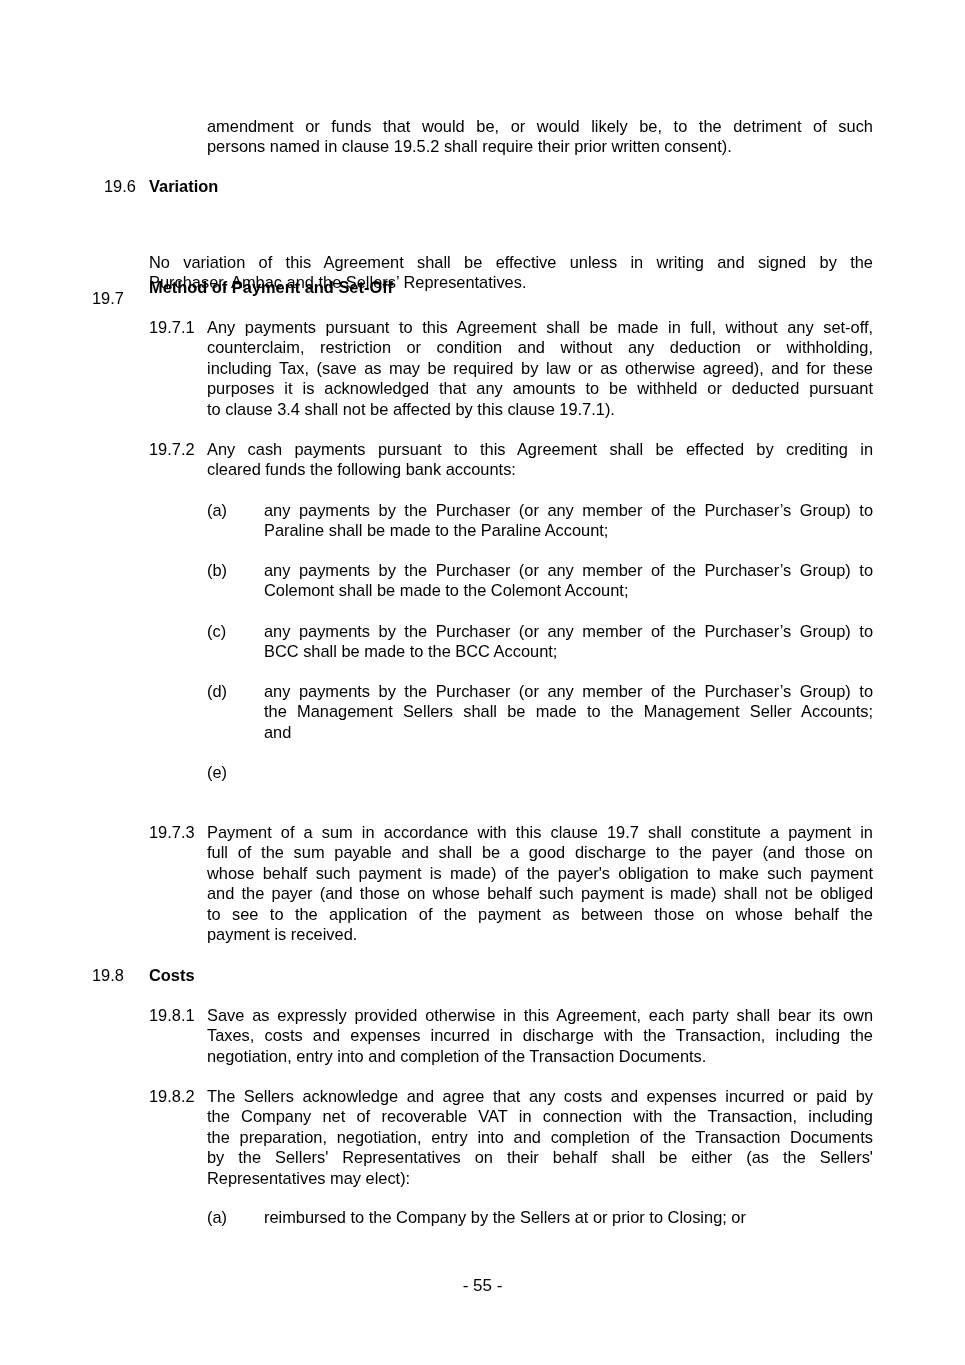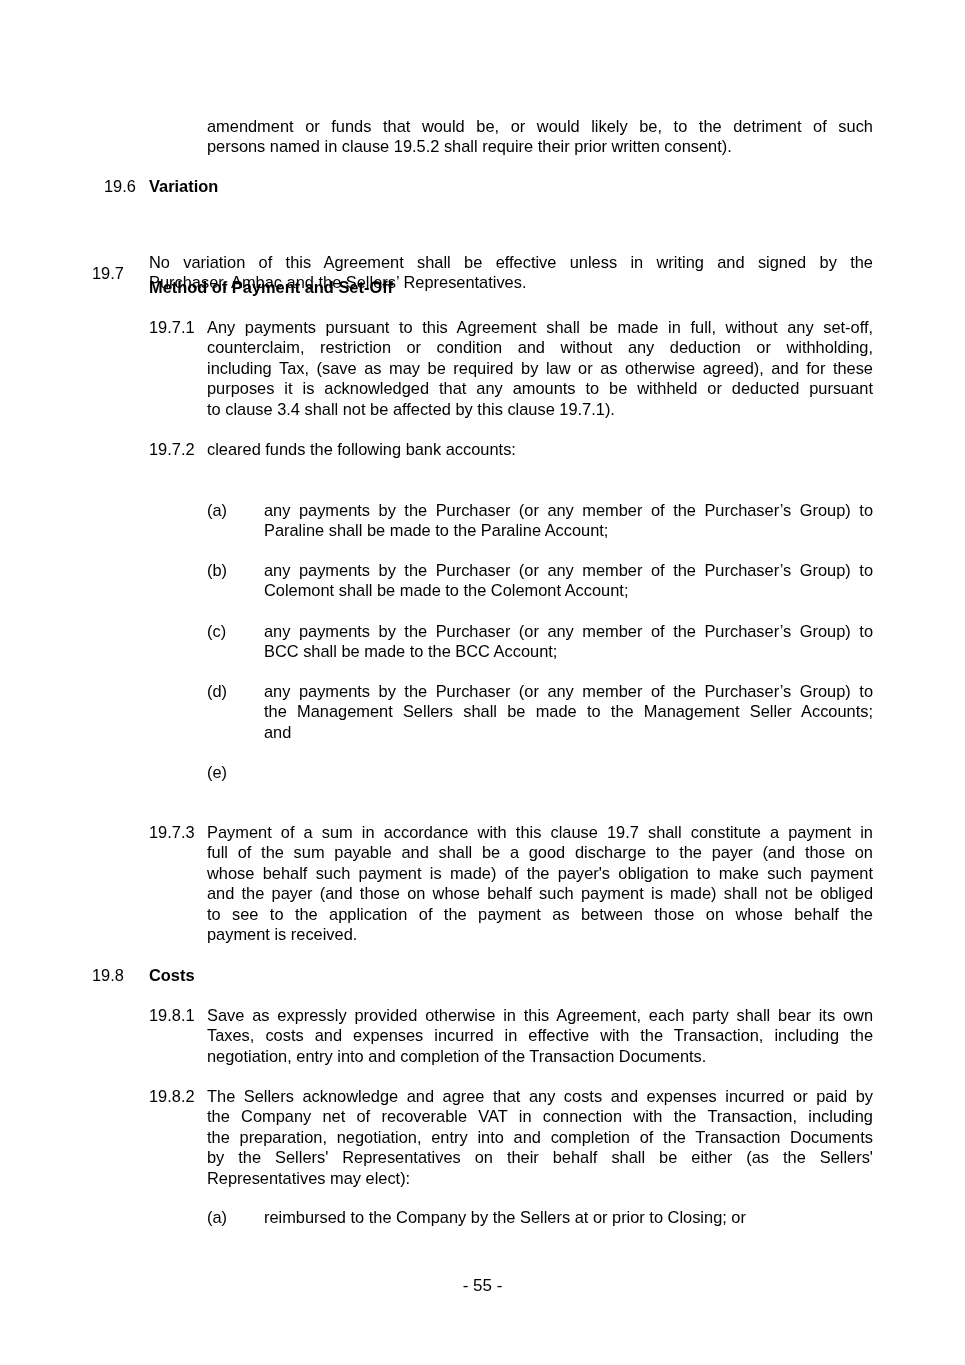--- a/index.html
+++ b/index.html
@@ -27,34 +27,35 @@
     <span class="line">persons named in clause 19.5.2 shall require their prior written consent).</span>
   </div>
 
   <div class="num" style="left:104px; top:176px;text-align:right;">19.6</div>
   <div class="num bold" style="left:149px; top:176px;">Variation</div>
   <div class="blk" style="left:149px; top:216px; width:724px;margin-top:36px;">
     <span class="jline">No variation of this Agreement shall be effective unless in writing and signed by the</span>
     <span class="line">Purchaser, Ambac and the Sellers’ Representatives.</span>
   </div>
 
-  <div class="num" style="left:92px; top:263px;text-align:right;">19.7</div>
+  <div class="num" style="left:92px; top:288px;text-align:right;">19.7</div>
   <div class="num bold" style="left:149px; top:277px;">Method of Payment and Set-Off</div>
 
   <div class="num" style="left:149px; top:317px;">19.7.1</div>
   <div class="blk" style="left:207px; top:317px; width:666px;">
     <span class="jline">Any payments pursuant to this Agreement shall be made in full, without any set-off,</span>
     <span class="jline">counterclaim, restriction or condition and without any deduction or withholding,</span>
     <span class="jline">including Tax, (save as may be required by law or as otherwise agreed), and for these</span>
     <span class="jline">purposes it is acknowledged that any amounts to be withheld or deducted pursuant</span>
     <span class="line">to clause 3.4 shall not be affected by this clause 19.7.1).</span>
   </div>
 
   <div class="num" style="left:149px; top:439px;">19.7.2</div>
   <div class="blk" style="left:207px; top:439px; width:666px;">
+    <span class="jline">Any cash payments pursuant to this Agreement shall be effected by crediting in</span>
     <span class="line">cleared funds the following bank accounts:</span>
   </div>
 
   <div class="num" style="left:207px; top:500px;">(a)</div>
   <div class="blk" style="left:264px; top:500px; width:609px;">
     <span class="jline">any payments by the Purchaser (or any member of the Purchaser’s Group) to</span>
     <span class="line">Paraline shall be made to the Paraline Account;</span>
   </div>
 
   <div class="num" style="left:207px; top:560px;">(b)</div>
@@ -87,21 +88,21 @@
     <span class="jline">to see to the application of the payment as between those on whose behalf the</span>
     <span class="line">payment is received.</span>
   </div>
 
   <div class="num" style="left:92px; top:965px;">19.8</div>
   <div class="num bold" style="left:149px; top:965px;">Costs</div>
 
   <div class="num" style="left:149px; top:1005px;">19.8.1</div>
   <div class="blk" style="left:207px; top:1005px; width:666px;">
     <span class="jline">Save as expressly provided otherwise in this Agreement, each party shall bear its own</span>
-    <span class="jline">Taxes, costs and expenses incurred in effective with the Transaction, including the</span>
+    <span class="jline">Taxes, costs and expenses incurred in discharge with the Transaction, including the</span>
     <span class="line">negotiation, entry into and completion of the Transaction Documents.</span>
   </div>
 
   <div class="num" style="left:149px; top:1086px;">19.8.2</div>
   <div class="blk" style="left:207px; top:1086px; width:666px;">
     <span class="jline">The Sellers acknowledge and agree that any costs and expenses incurred or paid by</span>
     <span class="jline">the Company net of recoverable VAT in connection with the Transaction, including</span>
     <span class="jline">the preparation, negotiation, entry into and completion of the Transaction Documents</span>
     <span class="jline">by the Sellers' Representatives on their behalf shall be either (as the Sellers'</span>
     <span class="line">Representatives may elect):</span>

